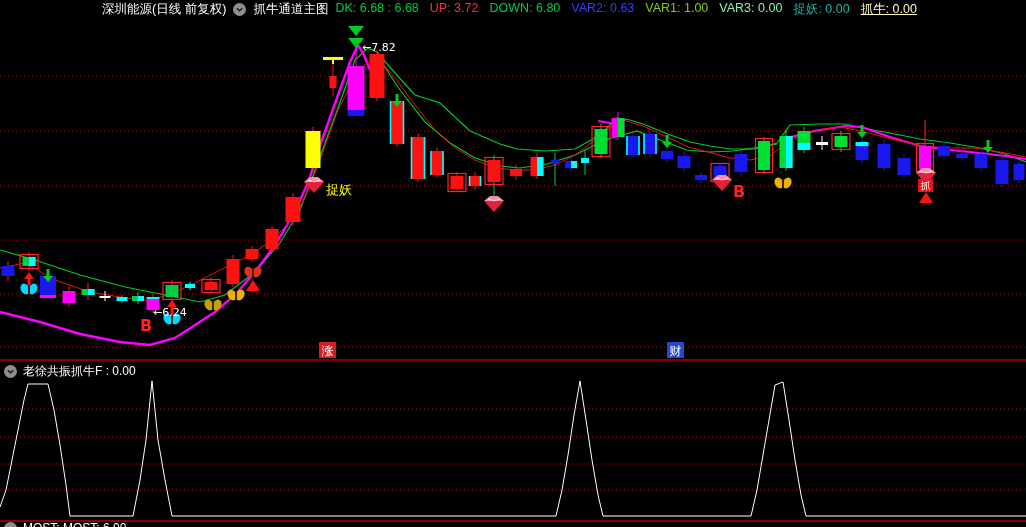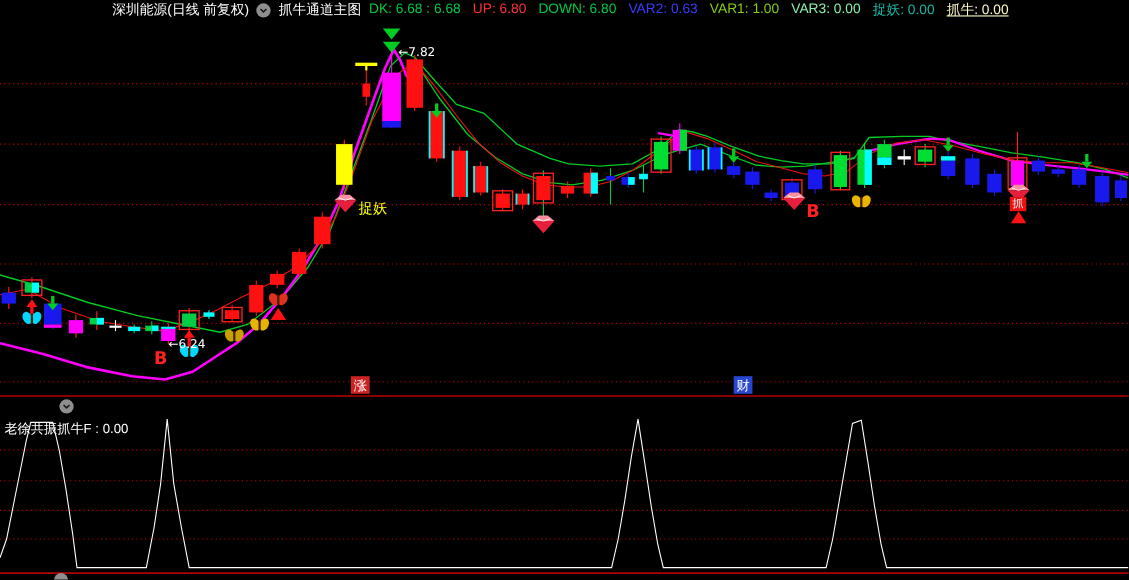--- a/index.html
+++ b/index.html
@@ -6,21 +6,21 @@
   .screen{position:relative;width:1026px;height:527px;background:#000;overflow:hidden;
           font-family:"Liberation Sans",sans-serif;}
   #chart-svg{position:absolute;left:0;top:0;z-index:1;}
   .header{position:absolute;top:0;left:0;right:0;height:18px;display:flex;align-items:center;
           gap:7px;padding-left:4px;font-size:12.5px;color:#fff;z-index:2;white-space:nowrap;justify-content:center;}
   #hstats{display:flex;}
   #hstats span{margin-right:11px;}
   .chev{display:inline-flex;align-items:center;justify-content:center;width:13px;height:13px;
         border-radius:50%;background:#8e8e8e;flex:none;}
   .panel-label{position:absolute;left:4px;display:flex;align-items:center;gap:6px;font-size:12px;
-               color:#fff;z-index:2;white-space:nowrap;flex-direction:column;}
+               color:#fff;z-index:2;white-space:nowrap;}
 </style>
 </head>
 <body>
 
 <div class="screen">
 
   <svg id="chart-svg" width="1026" height="527" viewBox="0 0 1026 527">
       <line x1="0" y1="76" x2="1026" y2="76" stroke="#c80000" stroke-width="1" stroke-dasharray="1 3"></line>
       <line x1="0" y1="131" x2="1026" y2="131" stroke="#c80000" stroke-width="1" stroke-dasharray="1 3"></line>
       <line x1="0" y1="186" x2="1026" y2="186" stroke="#c80000" stroke-width="1" stroke-dasharray="1 3"></line>
@@ -248,21 +248,21 @@
   <div class="header">
     <span>深圳能源(日线 前复权)</span>
     <span class="chev">
       <svg width="9" height="9" viewBox="0 0 10 10">
         <path d="M2 3.5 L5 6.5 L8 3.5" stroke="#1a1a1a" stroke-width="1.6" fill="none"></path>
       </svg>
     </span>
     <span>抓牛通道主图</span>
     <span id="hstats">
         <span style="color: rgb(0, 200, 68);">DK: 6.68 : 6.68</span>
-        <span style="color: rgb(255, 50, 50);">UP: 6.80</span>
+        <span style="color: rgb(255, 50, 50);">UP: 3.72</span>
         <span style="color: rgb(0, 200, 68);">DOWN: 6.80</span>
         <span style="color: rgb(60, 60, 255);">VAR2: 0.63</span>
         <span style="color: #84cc16;">VAR1: 1.00</span>
         <span style="color: #86efac;">VAR3: 0.00</span>
         <span style="color: #14b8a6;">捉妖: 0.00</span>
         <span style="color: #fef9c3; text-decoration: underline;">抓牛: 0.00</span>
       </span>
   </div>
 
   <div class="panel-label" style="top:363px;">

